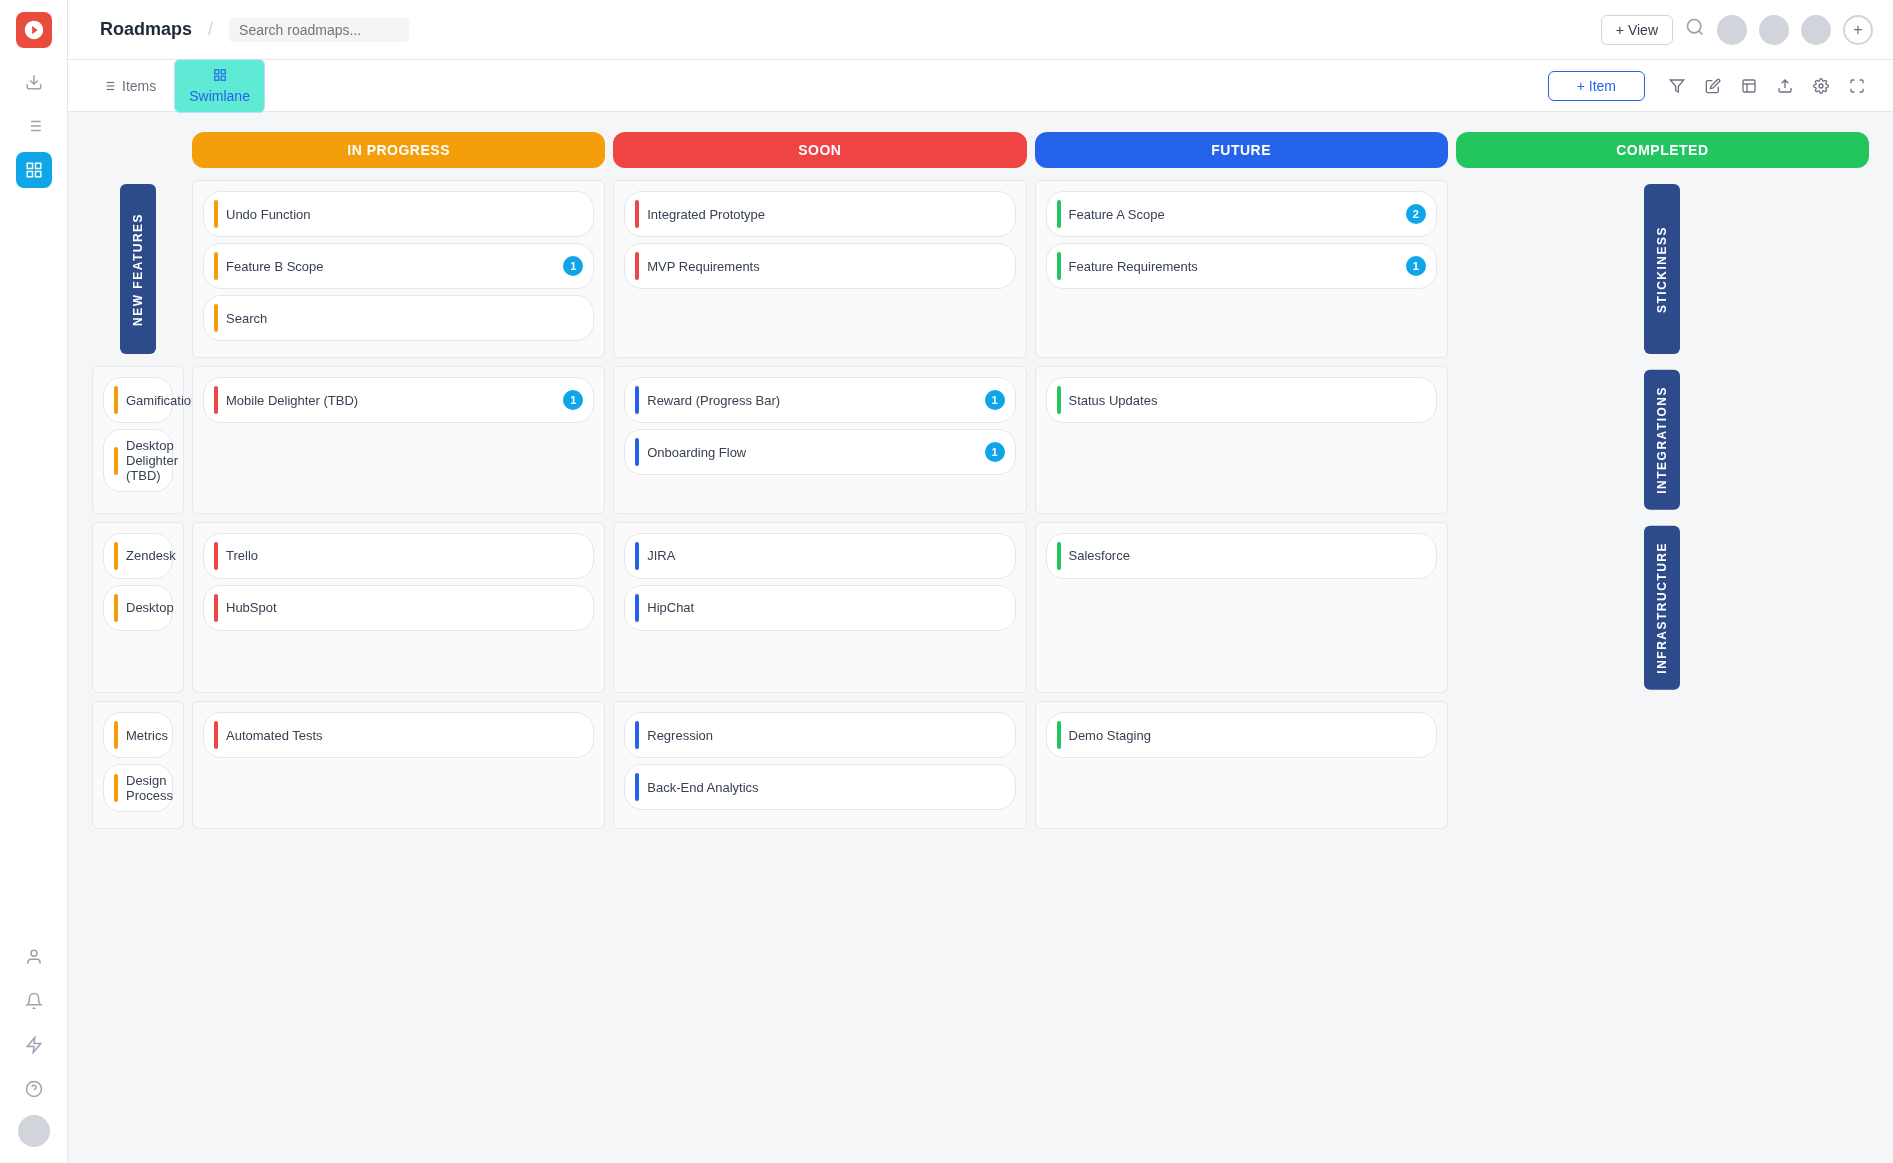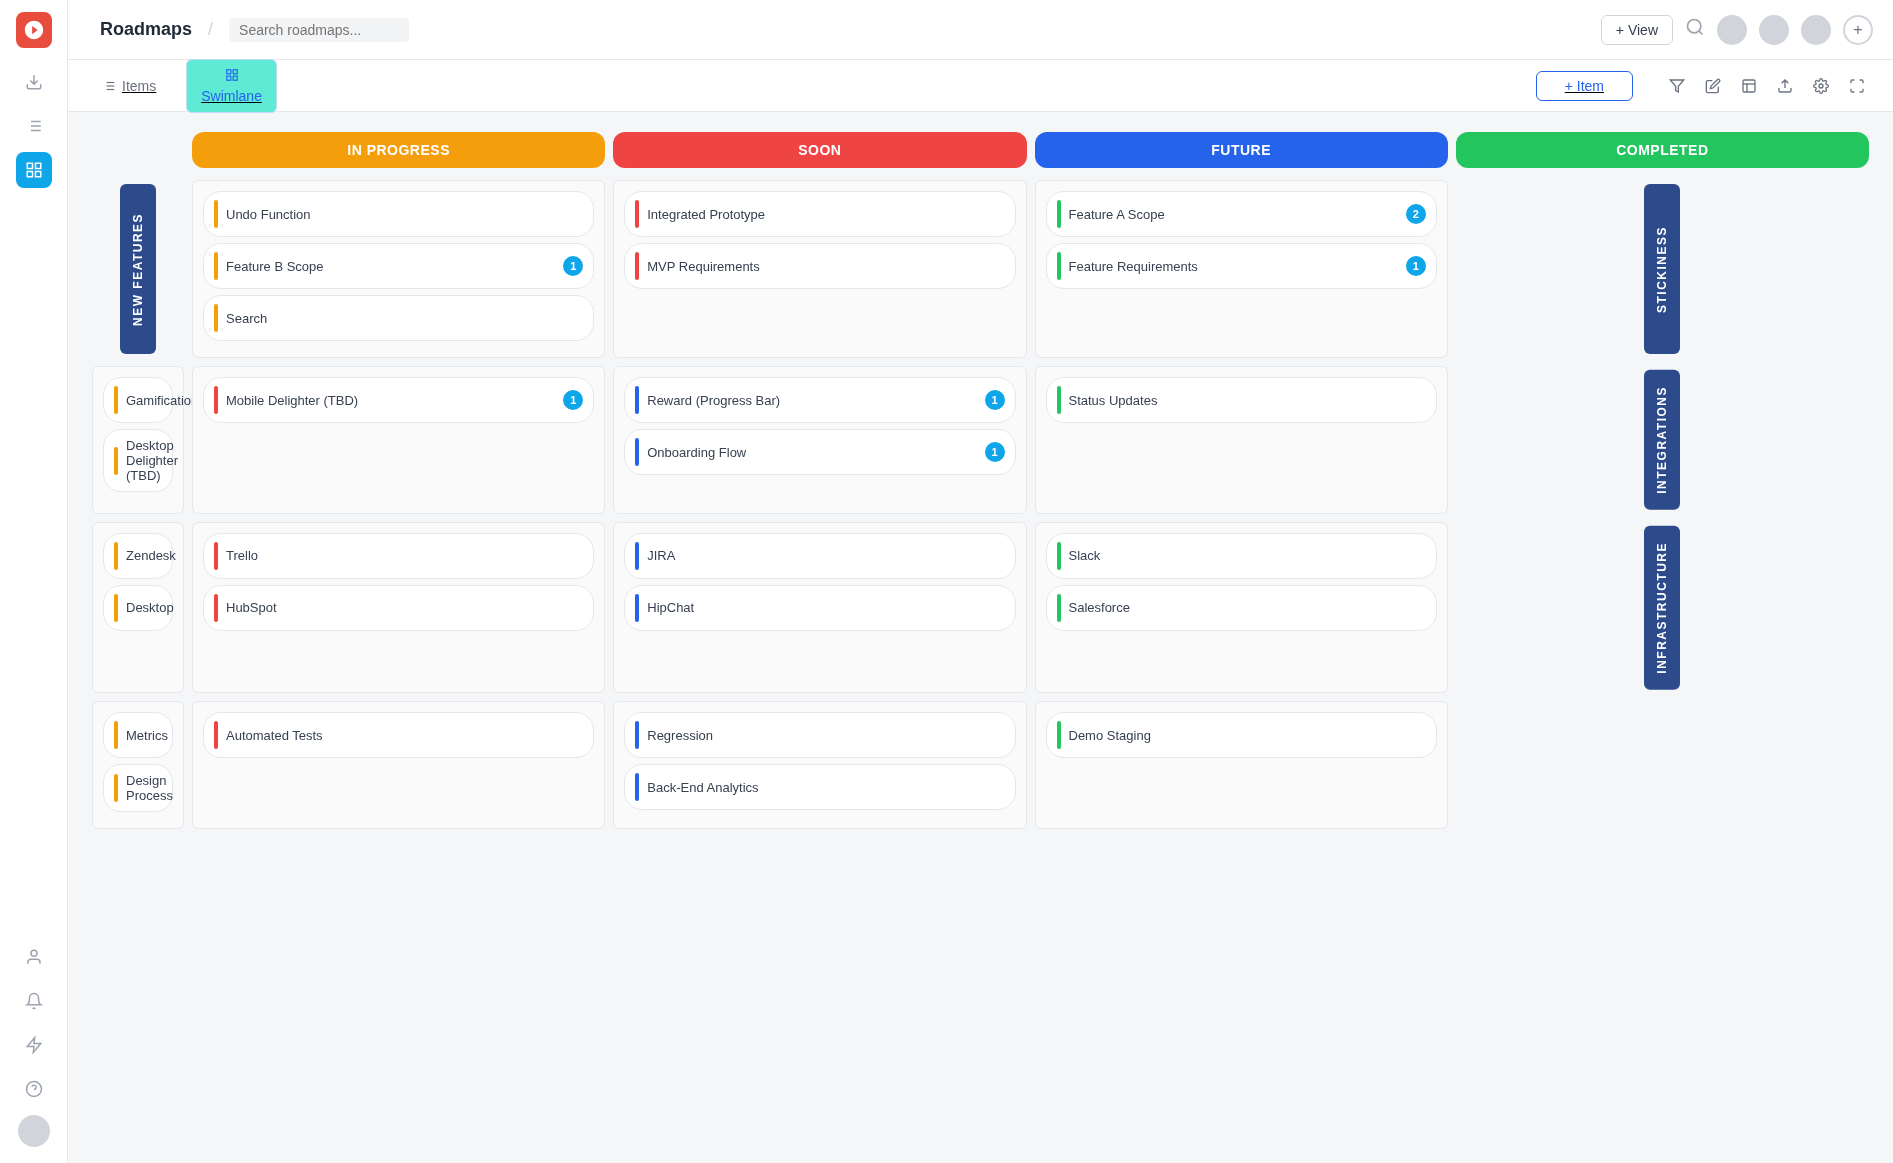--- a/index.html
+++ b/index.html
@@ -99,23 +99,22 @@
     }
 
     
     .subtoolbar {
       height: 52px;
       background: #fff;
       border-bottom: 1px solid #e5e7eb;
       display: flex;
       align-items: center;
       padding: 0 20px;
-      gap: 16px;
+      gap: 4px;
       flex-shrink: 0;
-      text-decoration: underline;
     }
     .tab-btn {
       display: flex; align-items: center; gap: 6px;
       padding: 8px 14px;
       font-size: 14px;
       cursor: pointer;
       border-radius: 6px;
       color: #6b7280;
       border: none;
       background: transparent;
@@ -511,24 +510,20 @@
             <span class="card-text">JIRA</span>
           </div>
           <div class="card">
             <div class="card-indicator ind-blue"></div>
             <span class="card-text">HipChat</span>
           </div>
         </div>
         <div class="lane-cell">
           <div class="card">
             <div class="card-indicator ind-green"></div>
-            <span class="card-text">Slack</span>
-          </div>
-          <div class="card">
-            <div class="card-indicator ind-green"></div>
             <span class="card-text">Salesforce</span>
           </div>
         </div>
         <div class="row-label-cell">
           <div class="row-label">INFRASTRUCTURE</div>
         </div>
         <div class="lane-cell">
           <div class="card">
             <div class="card-indicator ind-yellow"></div>
             <span class="card-text">Metrics</span>

